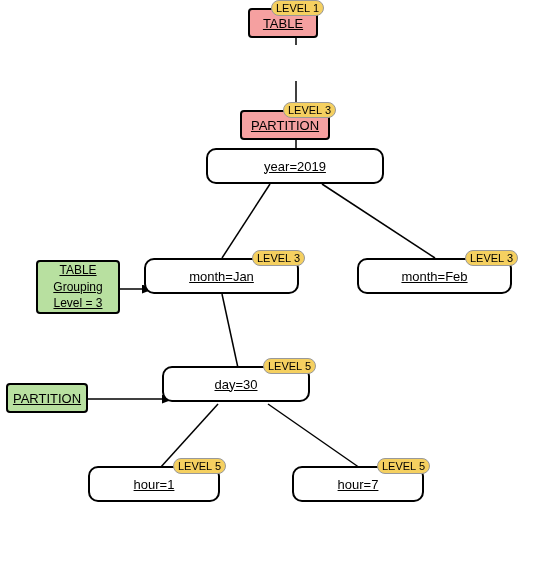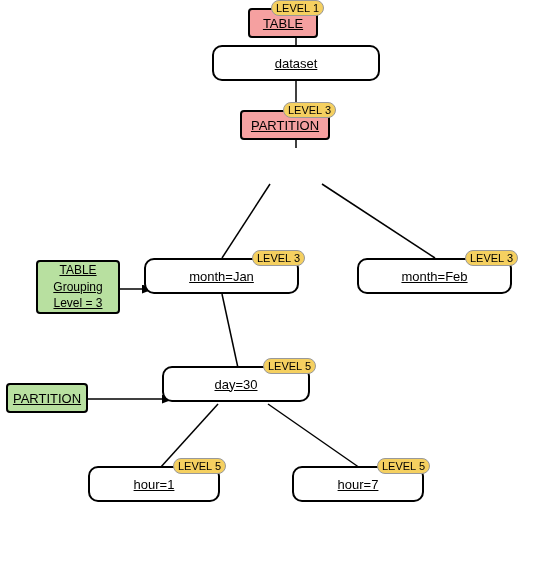--- a/index.html
+++ b/index.html
@@ -99,33 +99,33 @@
     </defs>
   </svg>
 
   <div class="node" style="left:248px;top:8px;">
     <div class="node-box pink" style="width:70px;height:30px;position:relative;">
       <span class="label-text">TABLE</span>
       <span class="level-badge">LEVEL 1</span>
     </div>
   </div>
 
-  <div class="node" style="left:212px;top:45px;">
-    <div class="node-box" style="width:168px;height:36px;">
-      <span class="label-text">dataset</span>
-    </div>
-  </div>
 
   <div class="node" style="left:240px;top:110px;">
     <div class="node-box pink" style="width:90px;height:30px;position:relative;">
       <span class="label-text">PARTITION</span>
       <span class="level-badge">LEVEL 3</span>
     </div>
   </div>
 
+  <div class="node" style="left:206px;top:148px;">
+    <div class="node-box" style="width:178px;height:36px;">
+      <span class="label-text">year=2019</span>
+    </div>
+  </div>
 
   <div class="node" style="left:144px;top:258px;">
     <div class="node-box" style="width:155px;height:36px;position:relative;">
       <span class="label-text">month=Jan</span>
       <span class="level-badge">LEVEL 3</span>
     </div>
   </div>
 
   <div class="node" style="left:357px;top:258px;">
     <div class="node-box" style="width:155px;height:36px;position:relative;">

